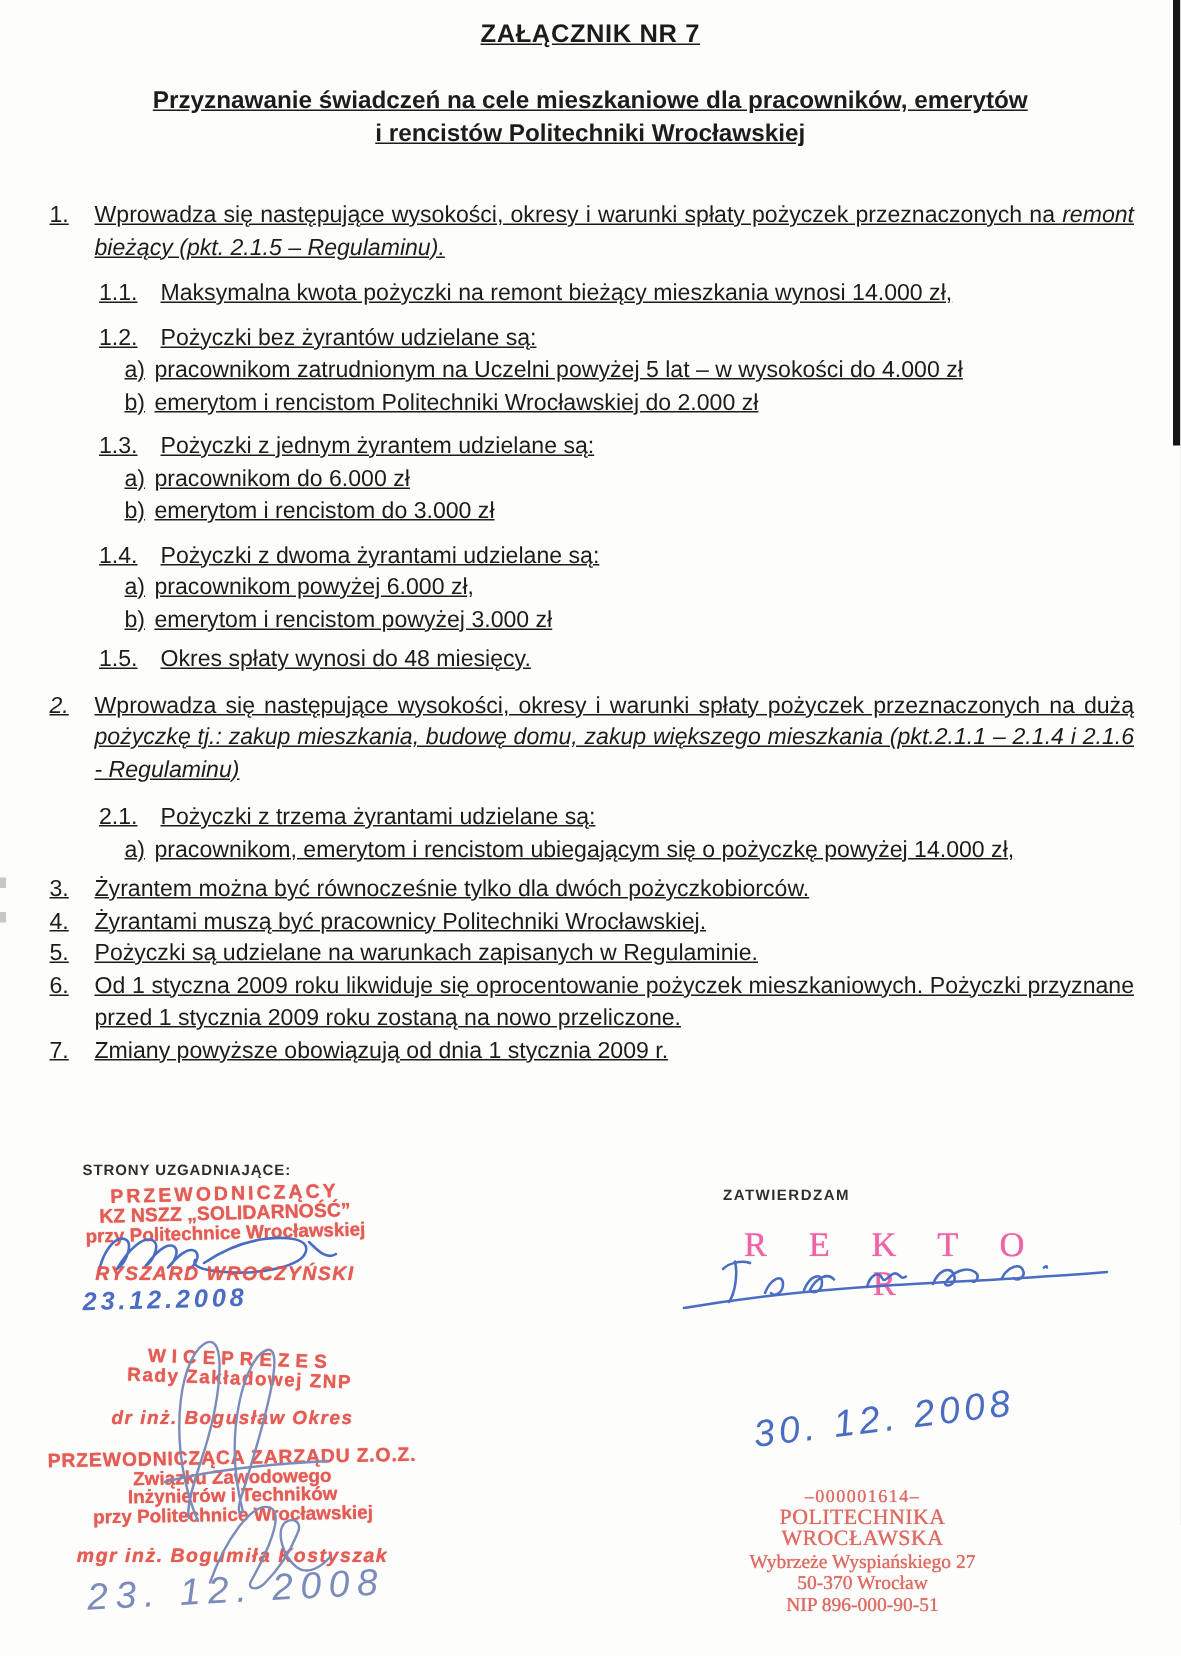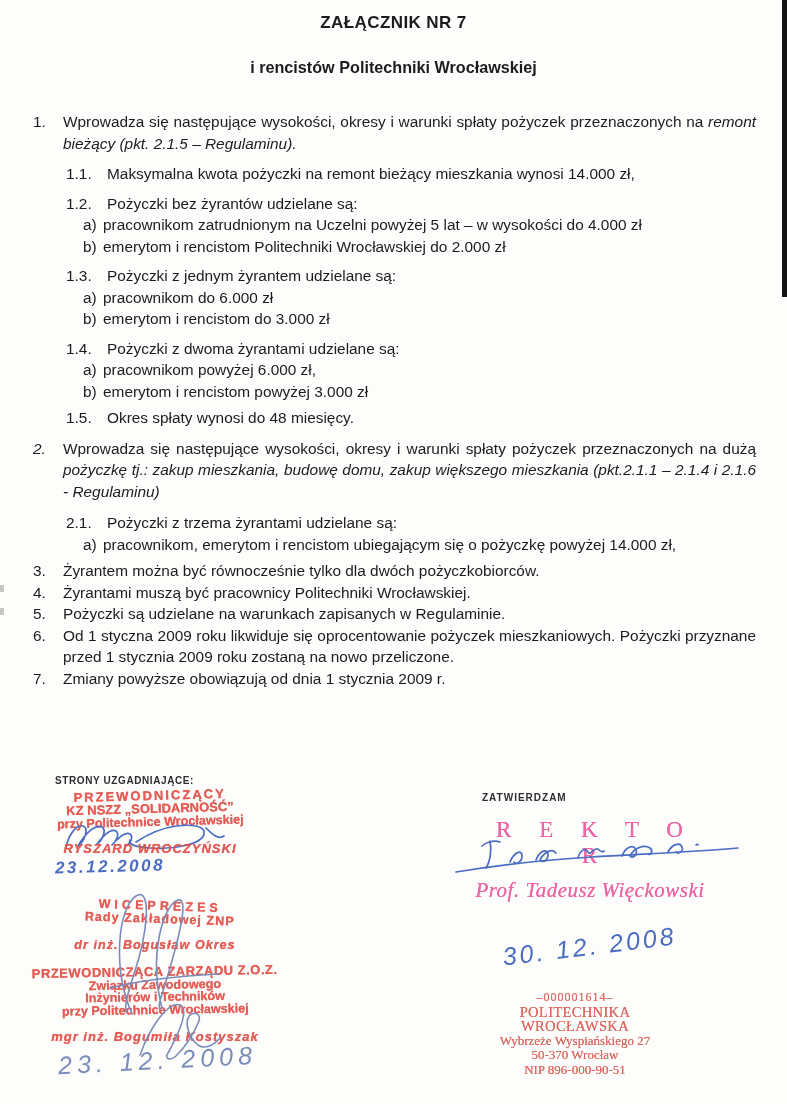--- a/index.html
+++ b/index.html
@@ -1,20 +1,21 @@
 <!DOCTYPE html>
 <html lang="pl" style="--stamp_red: #e2514a; --stamp_red_light: #dd6a63; --stamp_pink: #ee64a4; --ink_blue: #4a6cc2; --ink_blue_faded: #7c8cba; --text_black: #1c1c1c;"><head>
 <meta charset="utf-8">
 <style>
   html,body{margin:0;padding:0;background:#e8e8e8;}
   .page{
     position:relative;width:787px;height:1104px;margin:0 auto;
     background:#fdfdfb;overflow:hidden;
     font-family:"Liberation Sans","DejaVu Sans",sans-serif;
     color:var(--text_black,#1c1c1c);
+    text-decoration:underline;
   }
   
   .edge-right{position:absolute;right:0;top:0;width:5px;height:297px;background:#141414;}
   .edge-mark{position:absolute;left:0;width:4px;height:7px;background:#9a9a9a;opacity:.55;}
   .m1{top:585px;} .m2{top:608px;}
 
   
   .title{margin:0;padding-top:13px;text-align:center;font-size:17px;font-weight:bold;letter-spacing:.4px;}
   .subtitle{margin-top:23px;text-align:center;font-weight:bold;font-size:16.2px;line-height:22px;}
 
@@ -56,20 +57,21 @@
 </head>
 <body>
 
 <div class="page">
   <div class="edge-right"></div>
   <div class="edge-mark m1"></div>
   <div class="edge-mark m2"></div>
 
   <h1 class="title">ZAŁĄCZNIK NR 7</h1>
   <div class="subtitle">
+    <div>Przyznawanie świadczeń na cele mieszkaniowe dla pracowników, emerytów</div>
     <div>i rencistów Politechniki Wrocławskiej</div>
   </div>
 
   <div class="content">
 
     <div class="row l1">
       <span class="num">1.</span>
       <span class="just"><span>Wprowadza się następujące wysokości, okresy i warunki spłaty pożyczek przeznaczonych na </span><span class="it">remont bieżący (pkt. 2.1.5 – Regulaminu).</span></span>
     </div>
 
@@ -204,21 +206,20 @@
     <path d="M4,40 C40,34 90,28 140,25 C190,22 240,20 286,16"></path>
     <path d="M30,14 C34,10 42,8 48,10"></path>
     <path d="M38,9 C40,18 38,30 34,36"></path>
     <path d="M58,30 C62,20 70,17 70,24 C70,30 64,33 62,30"></path>
     <path d="M84,28 C88,18 96,16 96,23 C96,29 90,31 88,28 C92,20 100,16 104,21"></path>
     <path d="M126,26 C128,18 134,15 136,20 C138,24 140,18 144,17 C148,16 148,22 152,19"></path>
     <path d="M170,24 C174,14 182,12 184,18 C186,23 180,27 178,24 C182,16 192,12 198,16 C202,19 198,24 196,22"></path>
     <path d="M216,20 C220,12 228,10 230,15 C232,19 226,23 224,20"></path>
     <path d="M244,13 C245,12 246,12 246,13"></path>
   </svg>
-  <div class="abs serifpink profname center" style="left:460px;top:878px;width:260px;">Prof. Tadeusz Więckowski</div>
   <div class="abs hand hand3" style="left:502px;top:932px;">30. 12. 2008</div>
 
   <div class="abs univ center" style="left:475px;top:990px;width:200px;">
     <div class="u1">–000001614–</div>
     <div class="u2">POLITECHNIKA WROCŁAWSKA</div>
     <div>Wybrzeże Wyspiańskiego 27</div>
     <div>50-370 Wrocław</div>
     <div>NIP 896-000-90-51</div>
   </div>
 

